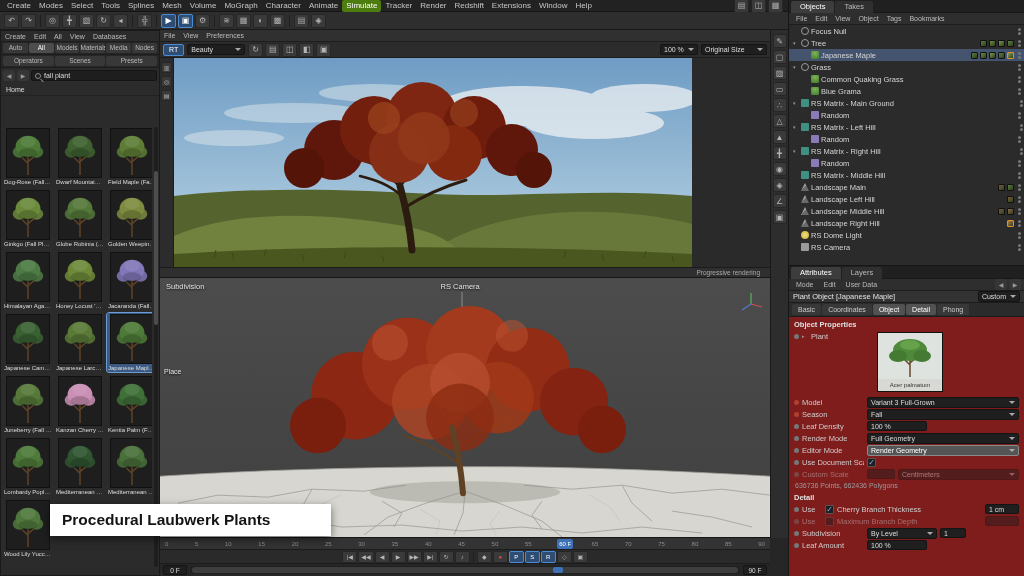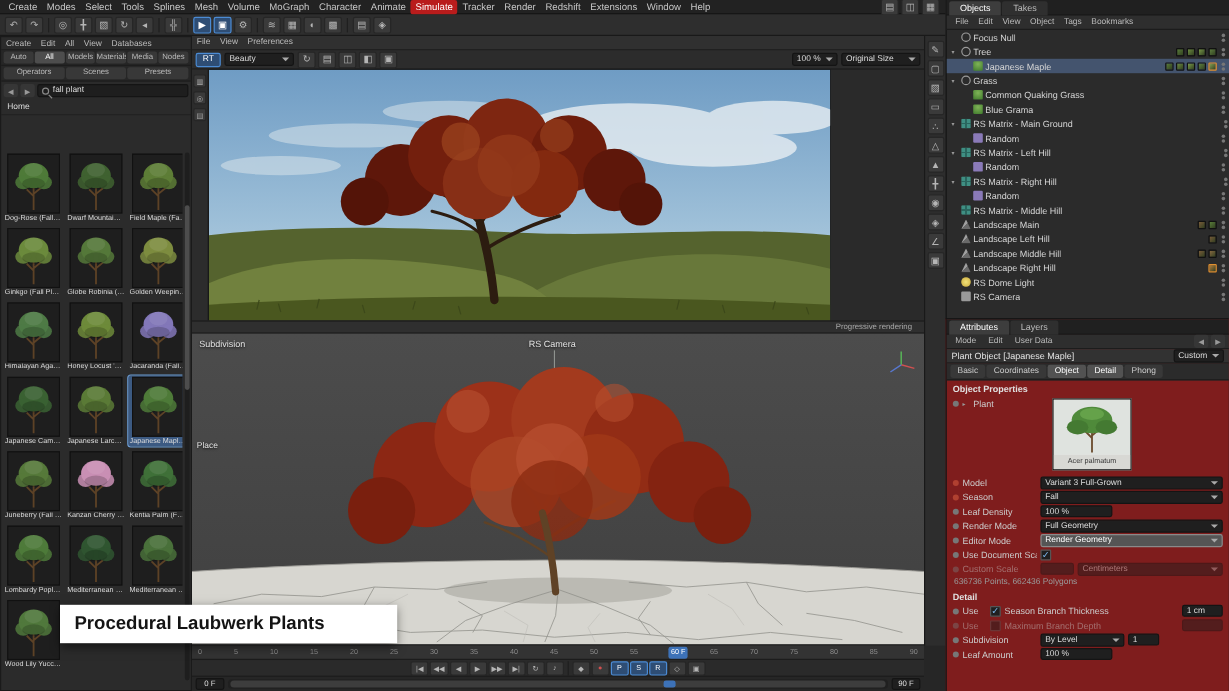--- a/index.html
+++ b/index.html
@@ -4,21 +4,21 @@
 <style>
 *{margin:0;padding:0;box-sizing:border-box;font-family:"Liberation Sans",sans-serif}
 html,body{width:1024px;height:576px;overflow:hidden;background:#141414}
 #app{position:absolute;left:0;top:0;width:1024px;height:576px;background:#262626;color:#c8c8c8;font-size:8px}
 .abs{position:absolute}
 .row{display:flex;align-items:center}
 .spacer{flex:1}
 
 .menubar{background:#222;border-bottom:1px solid #151515;display:flex;align-items:center;padding:0 3px}
 .menu-item{padding:0 4px;height:12px;line-height:12px;color:#c6c6c6;white-space:nowrap}
-.menu-item.active{background:#b91c1c;color:#fff;border-radius:2px}
+.menu-item.active{background:#4d7c0f;color:#fff;border-radius:2px}
 .toolbar{background:#2e2e2e;border-bottom:1px solid #191919;display:flex;align-items:center;gap:2px;padding:0 4px}
 .tool-tile{width:15px;height:14px;background:#3a3a3a;border:1px solid #262626;border-radius:2px;color:#b5b5b5;font-size:8px;display:flex;align-items:center;justify-content:center;flex:none}
 .tool-tile.active{background:#2e4d74;border-color:#4b8bd4;color:#fff}
 .sep{width:1px;height:12px;background:#1f1f1f;margin:0 2px;flex:none}
 
 .panel{background:#2b2b2b;border:1px solid #1a1a1a}
 .ab-menu{height:11px;border-bottom:1px solid #1d1d1d;font-size:7px}
 .mi{padding:0 4px;color:#bbb;white-space:nowrap}
 .ab-tabs{height:13px;gap:1px;padding:1px 2px;background:#262626;border-bottom:1px solid #1d1d1d}
 .ab-tab{flex:1;text-align:center;background:#383838;border-radius:2px;font-size:6.5px;color:#bbb;line-height:10px;height:10px;overflow:hidden;white-space:nowrap}
@@ -950,21 +950,21 @@
           </span>
         </div>
       </div>
     <div class="at-stats">636736 Points, 662436 Polygons</div>
     <div class="at-section">Detail</div>
     <div id="at-detail">
         <div class="at-row">
           <span class="dot" style="background: rgb(119, 119, 119);"></span>
           <span class="at-label" style="width: 20px;">Use</span>
           <span class="cb">✓</span>
-          <span style="color:#ccc;white-space:nowrap">Season Branch Thickness</span>
+          <span style="color:#ccc;white-space:nowrap">Cherry Branch Thickness</span>
           <span class="spacer"></span>
           <span class="nf" style="width: 34px;">1 cm</span>
         </div>
         <div class="at-row disabled">
           <span class="dot" style="background: rgb(119, 119, 119);"></span>
           <span class="at-label" style="width: 20px;">Use</span>
           <span class="cb"></span>
           <span style="color:#ccc;white-space:nowrap">Maximum Branch Depth</span>
           <span class="spacer"></span>
           <span class="nf" style="width: 34px;"></span>

